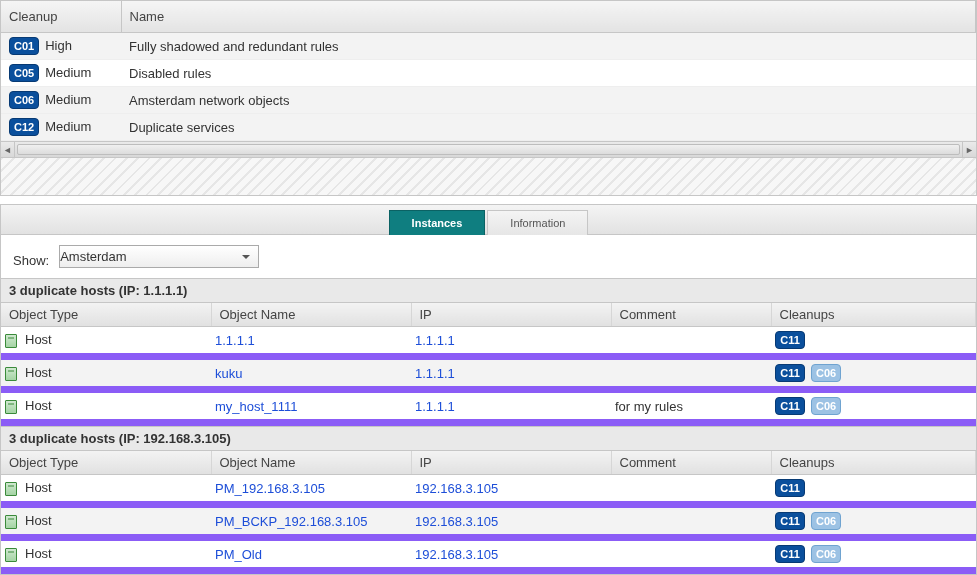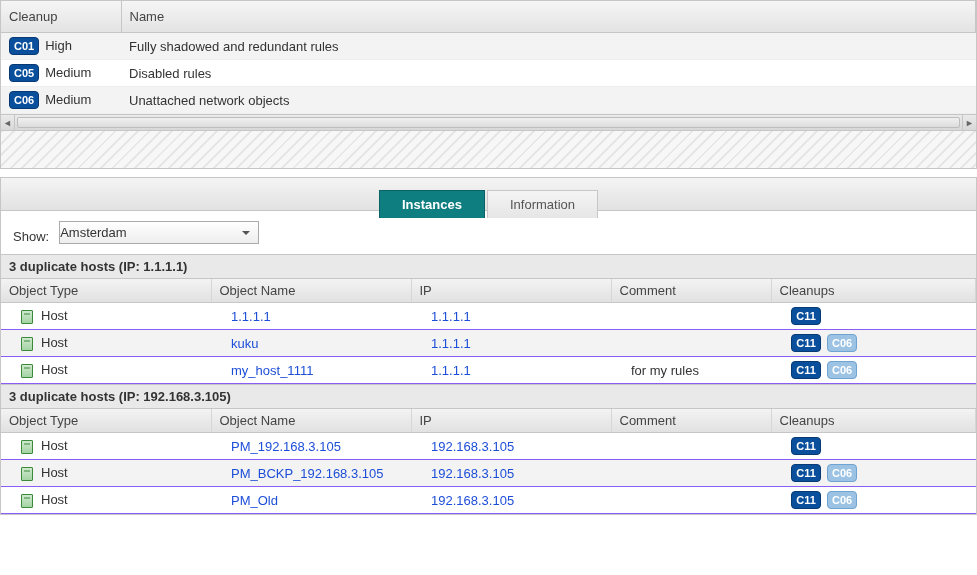--- a/index.html
+++ b/index.html
@@ -84,22 +84,22 @@
     display:flex; justify-content:center;
     padding:4px 0 0 0;
   }
   .tab {
     padding:6px 22px;
     border:1px solid #c6c6c6;
     border-bottom:none;
     background:linear-gradient(#f4f4f4,#e6e6e6);
     color:#555;
     margin:0 1px;
-    font-size:13px;
-    position:relative; top:8px;
+    font-size:11px;
+    position:relative; top:1px;
   }
   .tab.active {
     background:#0f7e80;
     color:#fff;
     font-weight:700;
     border-color:#0b6264;
   }
   .filter-row { padding:10px 12px; display:flex; align-items:flex-end; gap:10px;}
   .select-wrap {
     border:1px solid #aaa;
@@ -125,22 +125,22 @@
   .instances-table thead th {
     text-align:left;
     font-weight:400;
     background:linear-gradient(#f3f3f3,#e1e1e1);
     border-bottom:1px solid #c6c6c6;
     border-right:1px solid #d6d6d6;
     padding:4px 8px;
     color:#444;
   }
   .instances-table tbody td {
-    padding:4px 20px;
-    border-bottom:1px solid #8b5cf6;
+    padding:4px 4px;
+    border-bottom:7px solid #8b5cf6;
     vertical-align:middle;
   }
   .instances-table tbody tr.alt { background:#f3f3f3; }
   .col-ot{ width:210px;}
   .col-on{ width:200px;margin-left:12px;}
   .col-ip{ width:200px;}
   .col-cm{ width:160px;}
   .host-icon{
     display:inline-block; width:12px; height:14px;
     border:1px solid #3a8a3a; background:linear-gradient(#cfe8cf,#a4d4a4);
@@ -168,21 +168,25 @@
         <tr class="alt">
           <td class="col-cleanup"><span class="code-badge">C01</span><span>High</span></td>
           <td>Fully shadowed and redundant rules</td>
         </tr>
         <tr>
           <td class="col-cleanup"><span class="code-badge">C05</span><span>Medium</span></td>
           <td>Disabled rules</td>
         </tr>
         <tr class="alt">
           <td class="col-cleanup"><span class="code-badge">C06</span><span>Medium</span></td>
-          <td>Unattached network objects</td>
+          <td>Amsterdam network objects</td>
+        </tr>
+        <tr class="alt">
+          <td class="col-cleanup"><span class="code-badge">C12</span><span>Medium</span></td>
+          <td>Duplicate services</td>
         </tr>
       </tbody>
   </table>
   <div class="scroll-strip">
     <div class="arrow left">◄</div>
     <div class="thumb"></div>
     <div class="arrow right">►</div>
   </div>
 </div>
 <div class="hatched"></div>

